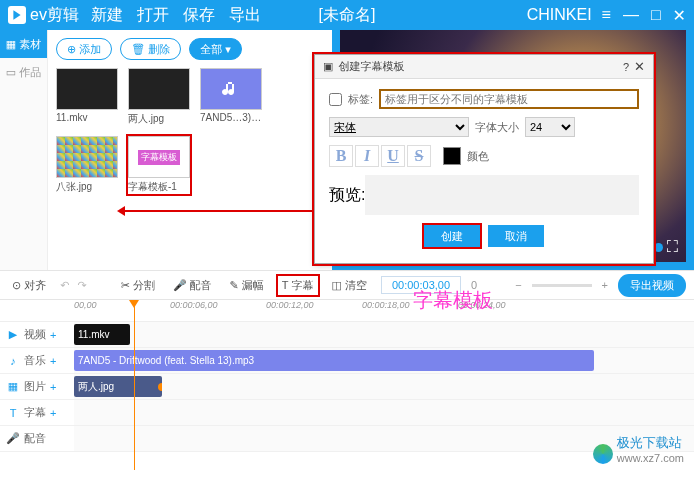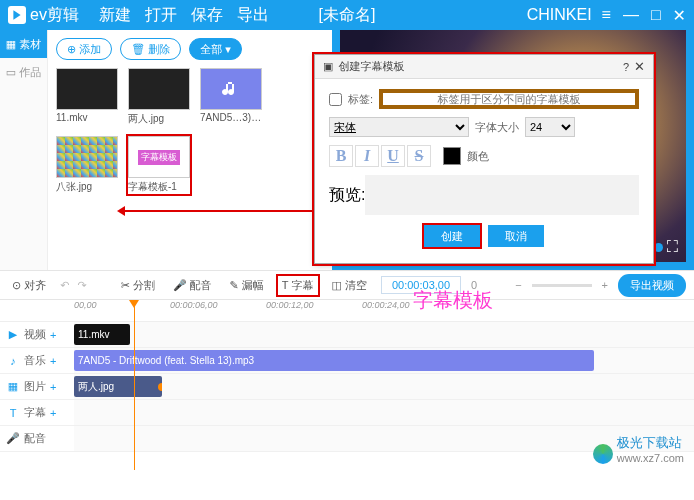--- a/index.html
+++ b/index.html
@@ -1,21 +1,21 @@
 <!DOCTYPE html>
 <html><head>
 <meta charset="utf-8">
 <style>
 * { margin: 0; padding: 0; box-sizing: border-box; font-family: "Microsoft YaHei", sans-serif; }
 body { width: 694px; height: 500px; overflow: hidden; background: #fff; position: relative; }
 
 .titlebar { height: 30px; background: #1ba0ed; display: flex; align-items: center; color: #fff; font-size: 16px; padding: 0 8px; }
 .titlebar .logo { display: flex; align-items: center; gap: 4px; }
 .titlebar .logo-icon { width: 18px; height: 18px; background: #fff; border-radius: 3px; display: flex; align-items: center; justify-content: center; }
-.titlebar .menu { display: flex; gap: 14px; margin-left: 20px; }
+.titlebar .menu { display: flex; gap: 14px; margin-left: 12px; }
 .titlebar .spacer { flex: 1; }
 .titlebar .title { position: absolute; left: 50%; transform: translateX(-50%); }
 .titlebar .user { margin-right: 10px; }
 .titlebar .win-ctrl { display: flex; gap: 12px; }
 .titlebar .win-ctrl span { cursor: pointer; }
 
 .main { display: flex; height: 240px; }
 .tabs { width: 48px; background: #fafafa; border-right: 1px solid #eee; }
 .tabs .tab { height: 28px; display: flex; align-items: center; justify-content: center; font-size: 11px; color: #666; gap: 3px; }
 .tabs .tab.active { background: #1ba0ed; color: #fff; }
@@ -42,21 +42,21 @@
 .preview-ctrl .play { width: 16px; height: 16px; }
 .preview-ctrl .track { flex: 1; height: 3px; background: #444; position: relative; }
 .preview-ctrl .track::after { content: ""; position: absolute; right: -4px; top: -3px; width: 9px; height: 9px; background: #1ba0ed; border-radius: 50%; }
 
 .dialog { position: absolute; left: 314px; top: 54px; width: 340px; background: #fff; border: 1px solid #aaa; box-shadow: 0 2px 6px rgba(0,0,0,0.2); z-index: 10; outline: 2px solid #d00; }
 .dlg-title { height: 24px; background: #f4f4f4; display: flex; align-items: center; padding: 0 8px; font-size: 11px; color: #444; gap: 5px; border-bottom: 1px solid #ddd; }
 .dlg-title .spacer { flex: 1; }
 .dlg-title .x { cursor: pointer; font-size: 13px; }
 .dlg-body { padding: 10px 14px; }
 .dlg-row { display: flex; align-items: center; gap: 6px; font-size: 11px; color: #666; margin-bottom: 8px; }
-.dlg-row input[type="text"] { flex: 1; height: 20px; border: 4px solid #a16207; padding: 0 4px; font-size: 11px; text-align: center; }
+.dlg-row input[type="text"] { flex: 1; height: 20px; border: 2px solid #a16207; padding: 0 4px; font-size: 11px; }
 .dlg-row select { height: 20px; border: 1px solid #ccc; font-size: 11px; }
 .dlg-row .font-sel { width: 140px; text-decoration: underline; }
 .dlg-row .size-sel { width: 50px; }
 .bius { display: flex; gap: 2px; align-items: center; }
 .bius span { width: 24px; height: 22px; display: flex; align-items: center; justify-content: center; font-size: 16px; font-family: serif; color: #8aa8d8; border: 1px solid #ddd; font-weight: bold; }
 .bius span.i { font-style: italic; }
 .bius span.u { text-decoration: underline; }
 .bius span.s { text-decoration: line-through; }
 .color-sw { width: 18px; height: 18px; background: #000; border: 1px solid #888; margin-left: 6px; }
 .dlg-preview { display: flex; align-items: center; margin-top: 6px; }
@@ -280,20 +280,21 @@
   <div style="width:60px;height:3px;background:#ddd;"></div>
   <span style="color:#999;">+</span>
   <div class="export">导出视频</div>
 </div>
 
 <div class="timeline">
   <div class="ruler">
     <span>00,00</span>
     <span>00:00:06,00</span>
     <span>00:00:12,00</span>
+    <span>00:00:18,00</span>
     <span>00:00:24,00</span>
   </div>
   <div class="playhead"></div>
   <div class="tracks">
     <div class="track">
       <div class="track-head">
         <span class="ico">▶</span>
         <span>视频</span>
         <span class="plus">+</span>
       </div>

